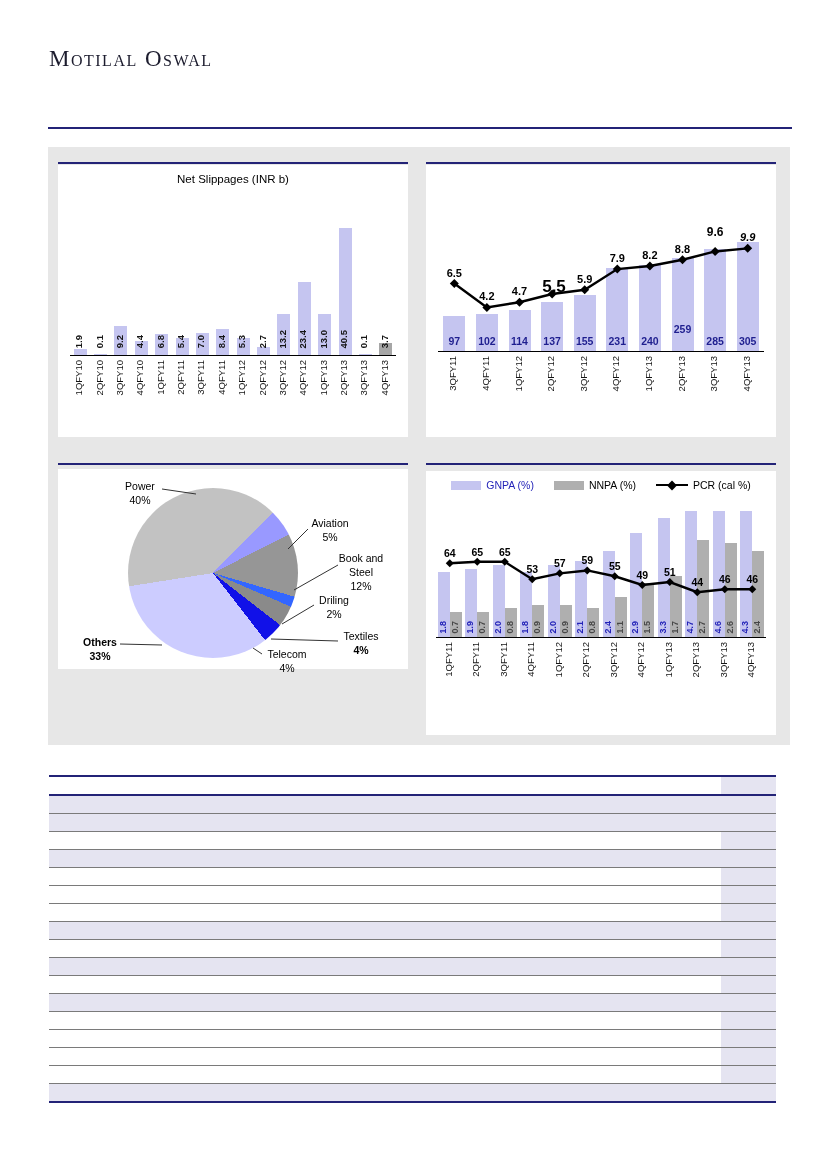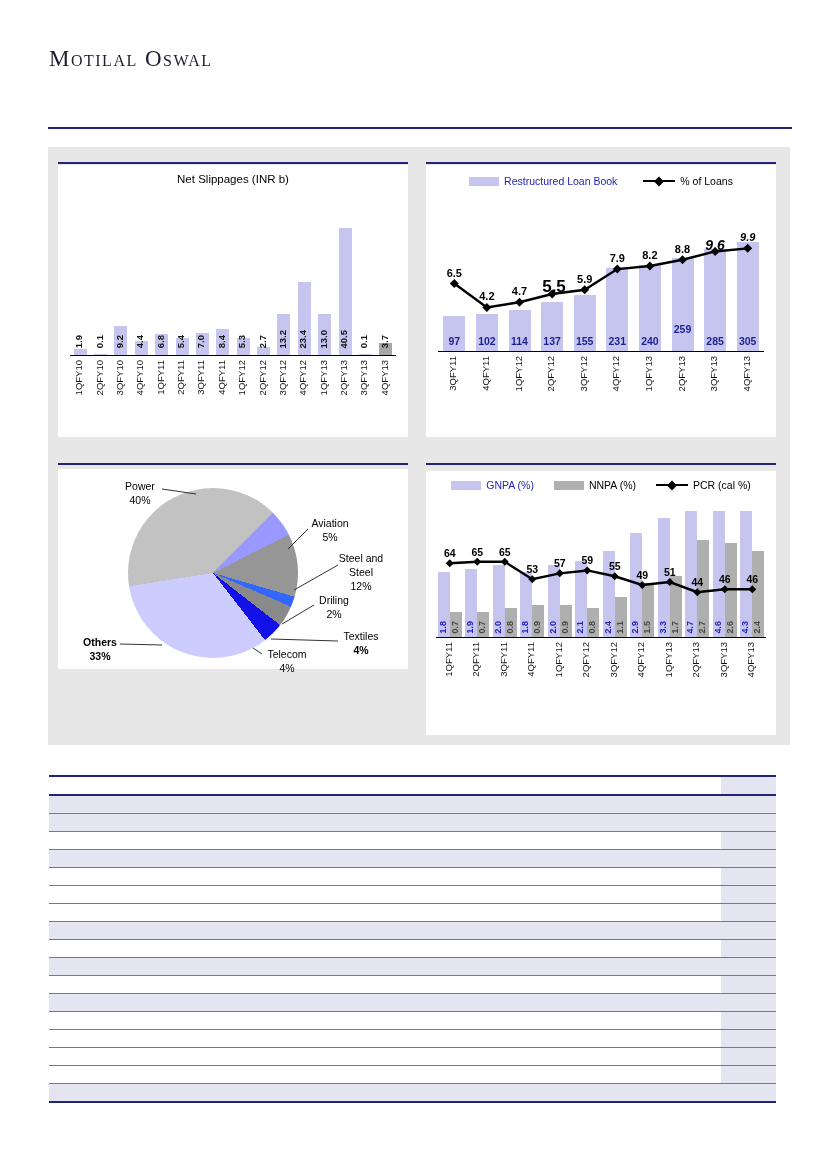--- a/index.html
+++ b/index.html
@@ -113,30 +113,20 @@
             <div class="bar" style="left: 309.312px; width: 13px; height: 11.5625px; background: rgb(166, 166, 166);"></div>
             <div class="vt vlab" style="left: 309.812px; bottom: 7px;">3.7</div>
             <div class="vt xlab" style="left: 309.812px; top: 155px;">4QFY13</div>
           </div>
       </div>
     </div>
 
     <div class="card" id="card-b">
       <div class="card-rule"></div>
       <div class="card-panel">
-        <div class="legend" style="top:10px;">
-          <span class="item">
-            <span class="swatch" style="background:#c5c5f0"></span>
-            <span class="navy-text">Restructured Loan Book</span>
-          </span>
-          <span class="item">
-            <span class="line-swatch"></span>
-            <span>% of  Loans</span>
-          </span>
-        </div>
         <div class="plot" id="plot-b" style="left:12px;top:46px;width:326px;height:140px;">
             <div class="bar" style="left: 5.3px; width: 22px; height: 34.8205px; background: rgb(197, 197, 240);"></div>
             <div class="blab" style="left: 0.3px; width: 32px; bottom: 4px;">97</div>
             <div class="vt xlab" style="left: 10.3px; top: 145px;">3QFY11</div>
             <div class="bar" style="left: 37.9px; width: 22px; height: 36.6154px; background: rgb(197, 197, 240);"></div>
             <div class="blab" style="left: 32.9px; width: 32px; bottom: 4px;">102</div>
             <div class="vt xlab" style="left: 42.9px; top: 145px;">4QFY11</div>
             <div class="bar" style="left: 70.5px; width: 22px; height: 40.9231px; background: rgb(197, 197, 240);"></div>
             <div class="blab" style="left: 65.5px; width: 32px; bottom: 4px;">114</div>
             <div class="vt xlab" style="left: 75.5px; top: 145px;">1QFY12</div>
@@ -175,21 +165,21 @@
               <path d="M309.7 32.83333333333333 L314.2 37.33333333333333 L309.7 41.83333333333333 L305.2 37.33333333333333 Z" fill="#000"></path>
             </svg>
             <div class="llab" style="left: 0.3px; width: 32px; top: 55.5926px; font-size: 11px;">6.5</div>
             <div class="llab" style="left: 32.9px; width: 32px; top: 79.4444px; font-size: 11px;">4.2</div>
             <div class="llab" style="left: 65.5px; width: 32px; top: 74.2593px; font-size: 11px;">4.7</div>
             <div class="llab" style="left: 100px; width: 32px; top: 65.963px; font-size: 17px;">5.5</div>
             <div class="llab" style="left: 130.7px; width: 32px; top: 61.8148px; font-size: 11px;">5.9</div>
             <div class="llab" style="left: 163.3px; width: 32px; top: 41.0741px; font-size: 11px;">7.9</div>
             <div class="llab" style="left: 195.9px; width: 32px; top: 37.963px; font-size: 11px;">8.2</div>
             <div class="llab" style="left: 228.5px; width: 32px; top: 31.7407px; font-size: 11px;">8.8</div>
-            <div class="llab" style="left: 261.1px; width: 32px; top: 26px; font-size: 14px; font-style: italic;">9.6</div>
+            <div class="llab" style="left: 261.1px; width: 32px; top: 14px; font-size: 12px;">9.6</div>
             <div class="llab" style="left: 293.7px; width: 32px; top: 20.3333px; font-size: 11px; font-style: italic;">9.9</div>
           </div>
       </div>
     </div>
 
     <div class="card" id="card-c">
       <div class="card-rule"></div>
       <div class="card-panel" id="pie-panel">
           <div class="pie" style="left: 70px; top: 19px; width: 170px; height: 170px; background: conic-gradient(from 261deg, rgb(194, 194, 194) 0deg, rgb(194, 194, 194) 144deg, rgb(153, 153, 255) 144deg, rgb(153, 153, 255) 162deg, rgb(150, 150, 150) 162deg, rgb(150, 150, 150) 205.2deg, rgb(51, 102, 255) 205.2deg, rgb(51, 102, 255) 212.4deg, rgb(138, 138, 138) 212.4deg, rgb(138, 138, 138) 226.8deg, rgb(17, 17, 232) 226.8deg, rgb(17, 17, 232) 241.2deg, rgb(204, 204, 255) 241.2deg, rgb(204, 204, 255) 360deg);"></div>
           <svg width="350" height="264" class="overlay">
@@ -203,21 +193,21 @@
           </svg>
           <div class="pie-label" style="left: 50px; top: 10px; width: 64px;">
             <div>Power</div>
             <div>40%</div>
           </div>
           <div class="pie-label" style="left: 240px; top: 47px; width: 64px;">
             <div>Aviation</div>
             <div>5%</div>
           </div>
           <div class="pie-label" style="left: 272px; top: 82px; width: 62px;">
-            <div>Steel and</div>
+            <div>Book and</div>
             <div>Steel</div>
             <div>12%</div>
           </div>
           <div class="pie-label" style="left: 246px; top: 124px; width: 60px;">
             <div>Driling</div>
             <div>2%</div>
           </div>
           <div class="pie-label" style="left: 272px; top: 160px; width: 62px;">
             <div>Textiles</div>
             <div class="pb">4%</div>

